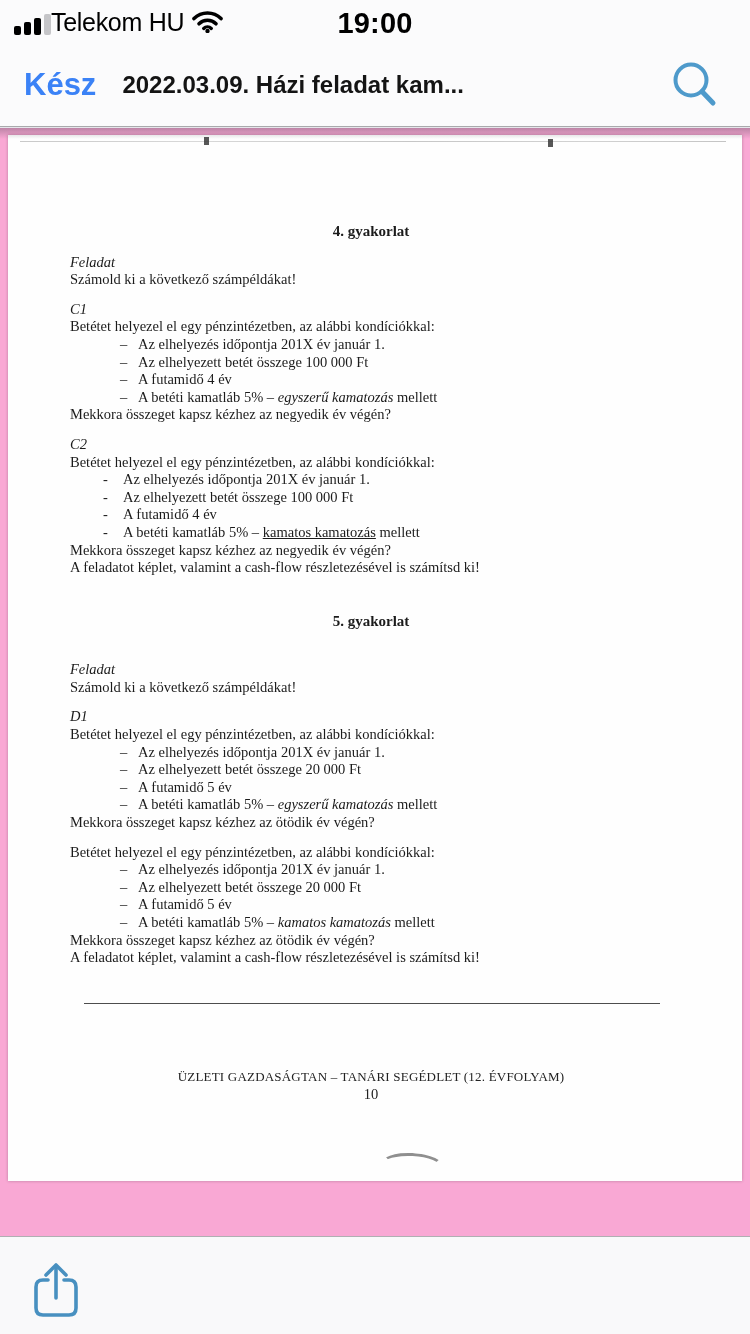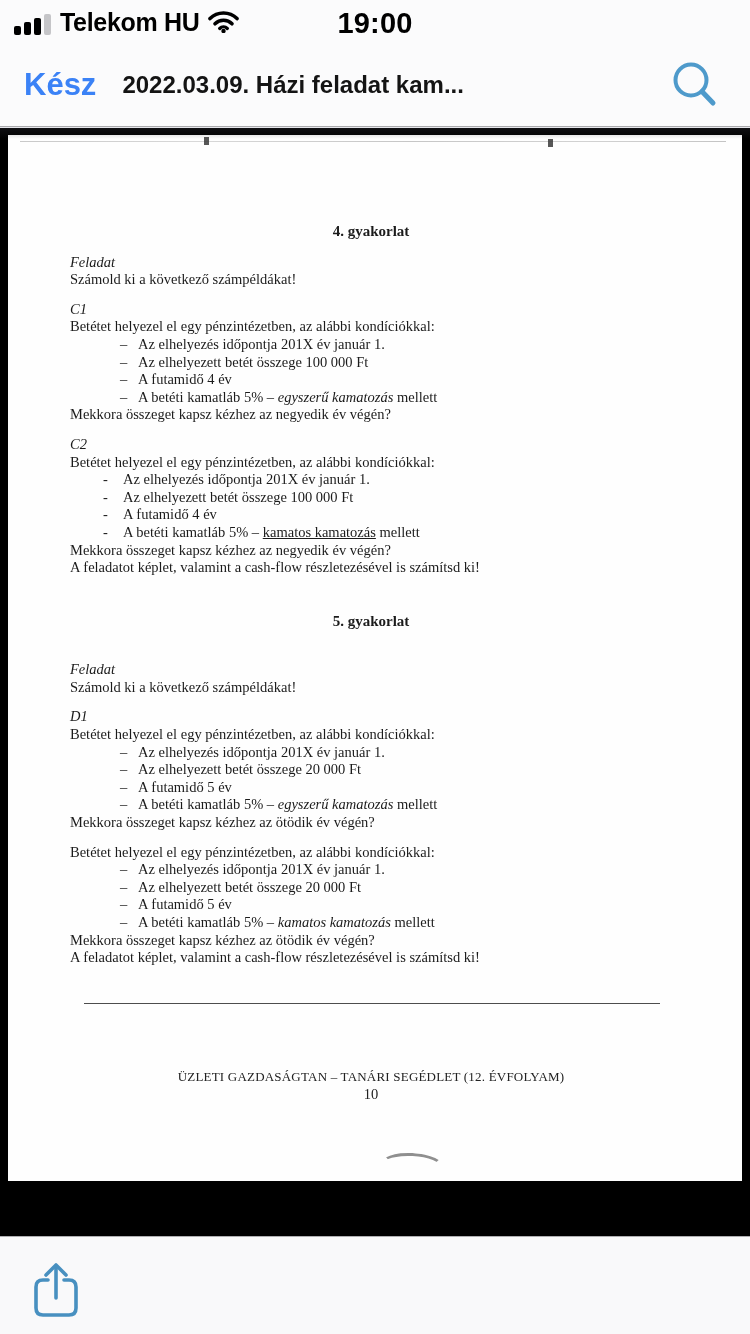--- a/index.html
+++ b/index.html
@@ -16,21 +16,21 @@
     background:#FBFBFC; border-bottom:1px solid #A9A9AC; z-index:5;
   }
   .status-bar {
     position: relative; height:44px; display:flex; align-items:center;
     padding:0 14px; color:#000;
   }
   .signal { display:flex; align-items:flex-end; gap:3px; margin-top:4px; }
   .signal span { width:7px; border-radius:2px; background:#000; display:block; }
   .signal .s1{height:9px;} .signal .s2{height:13px;} .signal .s3{height:17px;}
   .signal .s4{height:21px; background:#C5C5C8;}
-  .carrier { font-size:25px; font-weight:700; margin-left:9px; letter-spacing:-0.3px; }
+  .carrier { font-size:25px; font-weight:400; letter-spacing:-0.3px; }
   .wifi { margin-left:8px; margin-top:2px; }
   .time {
     position:absolute; left:50%; top:7px; transform:translateX(-50%);
     font-size:29px; font-weight:600; letter-spacing:0.2px;
   }
   .sb-right { margin-left:auto; display:flex; align-items:center; gap:9px; }
   .batt-pct { font-size:27px; font-weight:400; }
   .battery { position:relative; width:52px; height:26px; }
   .batt-body { position:absolute; inset:0; border:2px solid #B9B9BC; border-radius:8px; }
   .batt-fill { position:absolute; top:4px; bottom:4px; left:4px; border-radius:4px; }
@@ -40,21 +40,21 @@
   .done-btn { color:#3b82f6; font-size:31px; font-weight:700; cursor:pointer; flex:none; }
   .nav-title {
     font-size:24px; font-weight:600; color:#141414; margin-left:26px;
     white-space:nowrap; overflow:hidden; flex:1;
   }
   .search-btn { flex:none; width:52px; height:56px; margin-right:6px; cursor:pointer; }
 
   
   .content {
     position:absolute; top:128px; left:0; right:0; bottom:98px;
-    background:#000000;
+    background:#f9a8d4;
   }
   .content::before {
     content:""; position:absolute; top:0; left:0; right:0; height:11px;
     background:linear-gradient(rgba(50,50,60,0.30), rgba(50,50,60,0)); z-index:2;
     pointer-events:none;
   }
   .page {
     position:absolute; top:7px; left:8px; right:8px; height:1046px;
     background:#FEFEFE; box-shadow:0 0 3px rgba(0,0,0,0.25);
   }

